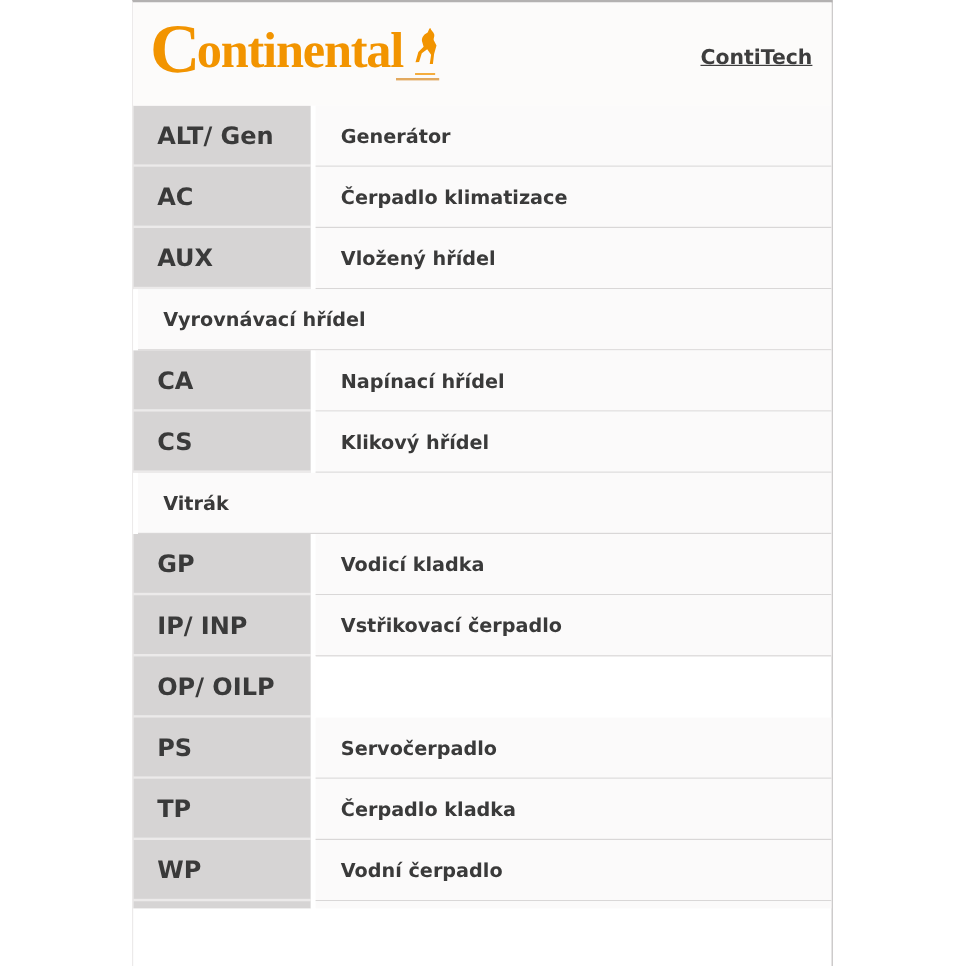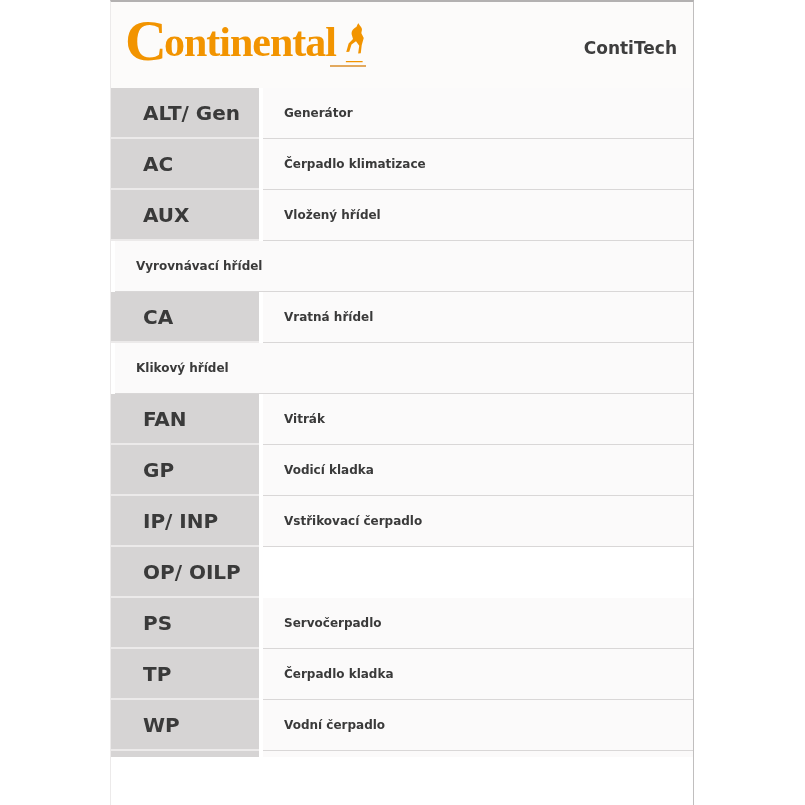--- a/index.html
+++ b/index.html
@@ -60,52 +60,53 @@
     width: 36px; height: 2px;
     background: #e2a95e;
   }
   .subbrand {
     position: absolute;
     right: 16px; top: 36px;
     font-size: 17px;
     font-weight: bold;
     color: #3e3e3e;
     letter-spacing: 0px;
+    text-decoration: underline;
   }
   
   .legend-table { width: 100%; }
   .legend-row {
     display: flex;
     height: 51px;
     align-items: stretch;
   }
   .abbr-cell {
     width: 148px;
     background: #d6d4d4;
     border-bottom: 2px solid #eceaea;
     display: flex;
     align-items: center;
-    padding-left: 32px;
+    padding-left: 20px;
     font-size: 20px;
     font-weight: bold;
     color: #3a3a3a;
     white-space: nowrap;
   }
   .cell-gap {
     width: 4px;
     background: #ffffff;
   }
   .label-cell {
     flex: 1;
     background: #fbfafa;
     border-bottom: 1px solid #d9d7d7;
     display: flex;
     align-items: center;
     padding-left: 21px;
-    font-size: 12px;
+    font-size: 16px;
     font-weight: bold;
     color: #3a3a3a;
     white-space: nowrap;
   }
   .legend-row.partial { height: 6px; }
   .legend-row.partial .abbr-cell,
   .legend-row.partial .label-cell { border-bottom: none; }
 </style>
 </head>
 <body>
@@ -142,28 +143,28 @@
         <div class="cell-gap"></div>
         <div class="label-cell">Vložený hřídel</div>
       </div>
       <div class="legend-row">
         <div class="cell-gap"></div>
         <div class="label-cell">Vyrovnávací hřídel</div>
       </div>
       <div class="legend-row">
         <div class="abbr-cell">CA</div>
         <div class="cell-gap"></div>
-        <div class="label-cell">Vratná hřídel</div>
-      </div>
-      <div class="legend-row">
+        <div class="label-cell">Napínací hřídel</div>
+      </div>
+      <div class="legend-row">
+        <div class="abbr-cell">CS</div>
         <div class="cell-gap"></div>
         <div class="label-cell">Klikový hřídel</div>
       </div>
       <div class="legend-row">
-        <div class="abbr-cell">FAN</div>
         <div class="cell-gap"></div>
         <div class="label-cell">Vitrák</div>
       </div>
       <div class="legend-row">
         <div class="abbr-cell">GP</div>
         <div class="cell-gap"></div>
         <div class="label-cell">Vodicí kladka</div>
       </div>
       <div class="legend-row">
         <div class="abbr-cell">IP/ INP</div>

